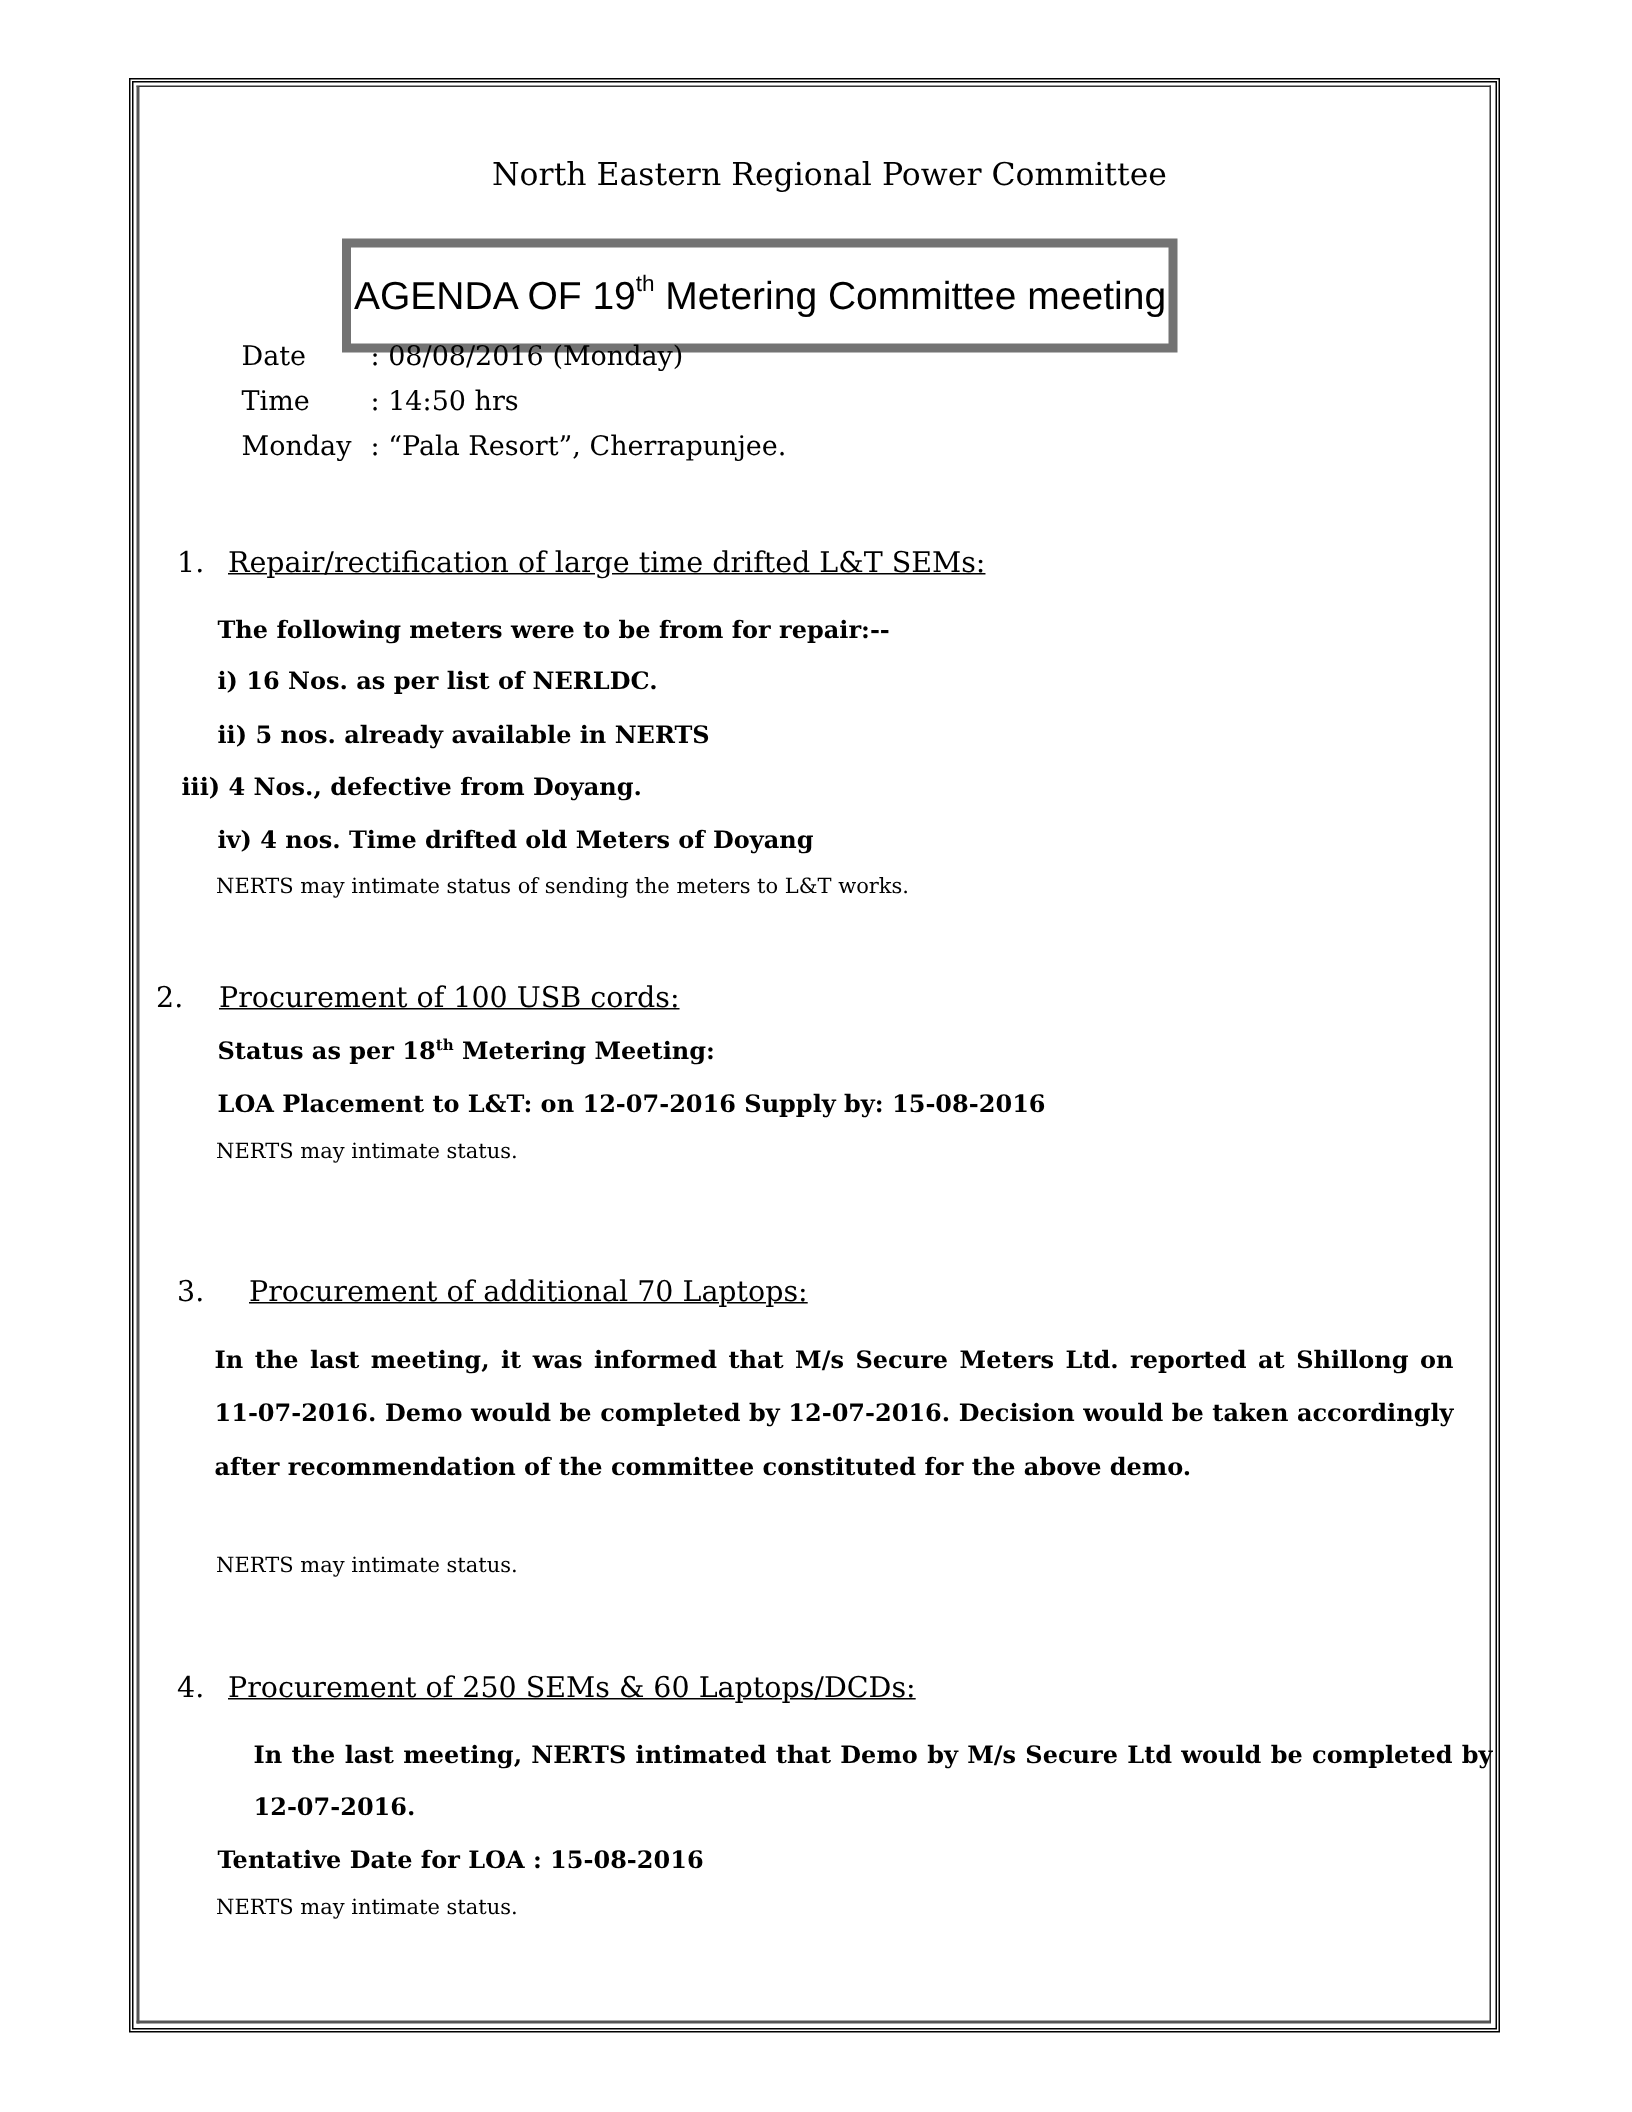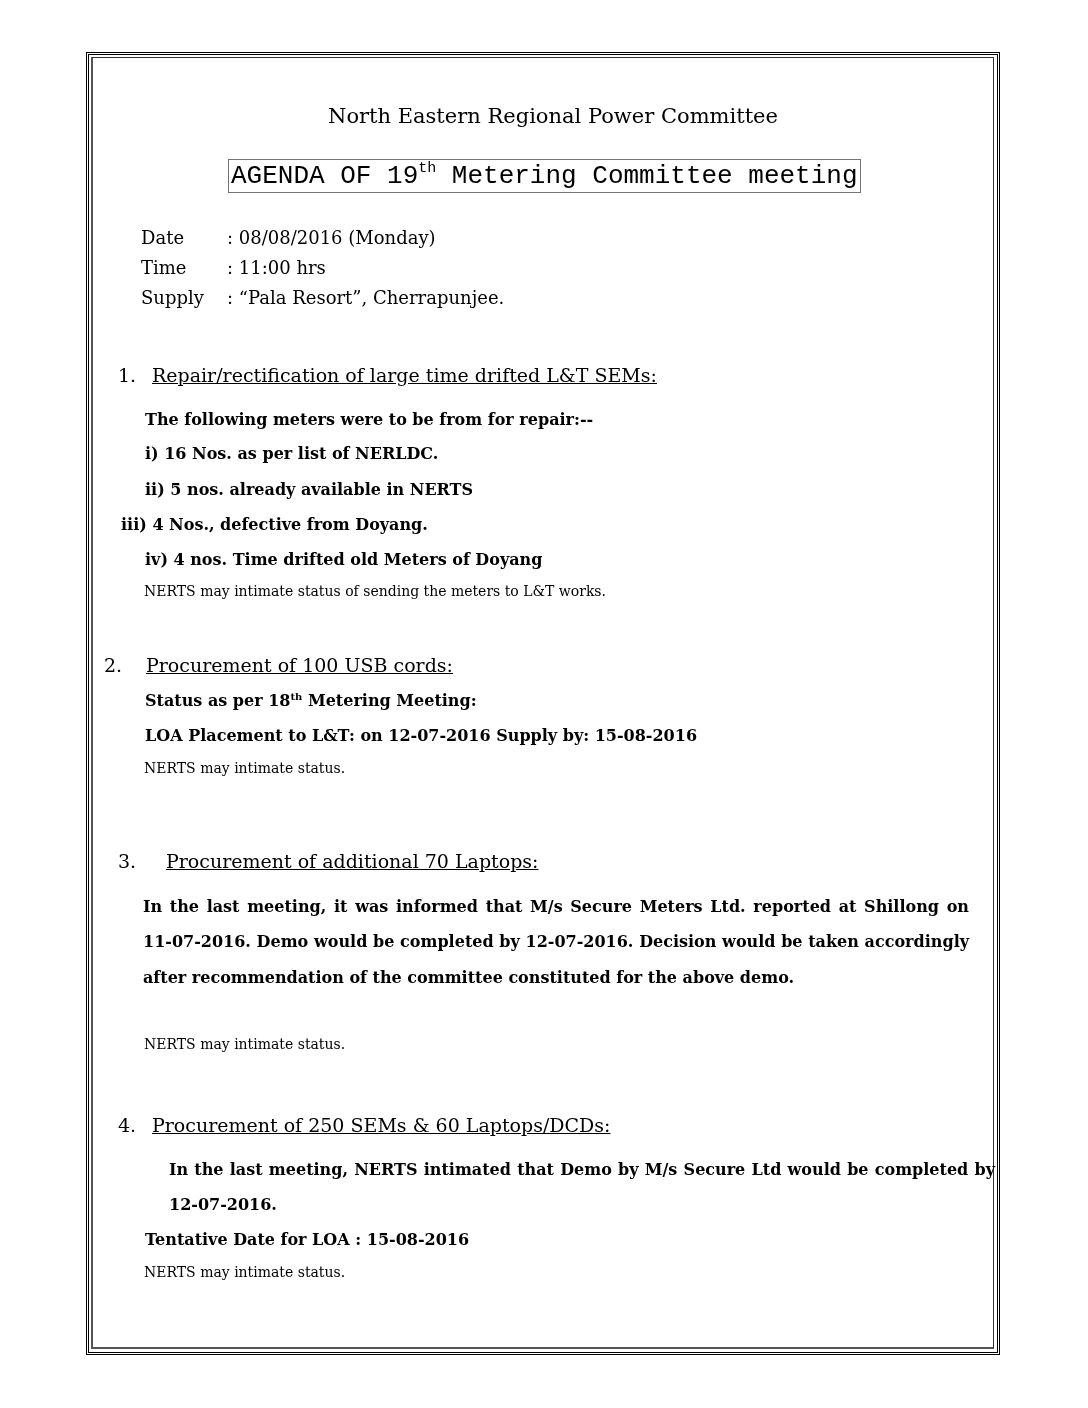--- a/index.html
+++ b/index.html
@@ -5,47 +5,47 @@
   html, body { margin:0; padding:0; background:#ffffff; }
   body { width:1088px; height:1408px; position:relative; overflow:hidden;
          font-family:"DejaVu Serif", "Liberation Serif", serif; color:#000; }
   .frame-outer { position:absolute; left:86px; top:52px; width:914px; height:1303px;
                  border:3px double #000; box-sizing:border-box; }
   .frame-inner { position:absolute; left:91px; top:57px; width:903px; height:1292px;
                  border-left:2px solid #555; border-bottom:2px solid #555;
                  border-right:1px solid #333; border-top:1px solid #333; box-sizing:border-box; }
   .abs { position:absolute; white-space:nowrap; }
   .org { left:0; width:1106px; top:104px; text-align:center; font-size:21px; }
-  .title-box { left:228px; top:159px; border:1px solid #737373; padding:0 2px; height:32px;
-               line-height:32px; font-size:26px; font-family:Liberation Mono, monospace; }
+  .title-box { left:228px; top:159px; border:6px solid #737373; padding:16px 2px; height:32px;
+               line-height:32px; font-size:26px; font-family:Liberation Sans, sans-serif; }
   .title-box sup { font-size:15px; vertical-align:top; line-height:18px; }
   .meta { font-size:18px; }
-  .meta .lbl { display:inline-block; width:86px; }
+  .meta .lbl { display:inline-block; width:86px;margin-left:20px; }
   .h { font-size:19px; }
   .h .num { display:inline-block; }
   .h .ttl { text-decoration:underline; }
   .b { font-size:16px; font-weight:bold; font-family:"DejaVu Serif", serif; }
   .n { font-size:14px; }
   .just { position:absolute; left:143px; width:826px; font-size:16px; font-weight:bold;
           text-align:justify; text-align-last:left; line-height:35.3px; white-space:normal; }
   .b sup { font-size:10px; }
 </style>
 </head>
 <body>
 
 <div class="frame-outer"></div>
 <div class="frame-inner"></div>
 
 <div class="abs org">North Eastern Regional Power Committee</div>
 
 <div class="abs title-box"><span>AGENDA OF 19</span><sup>th</sup><span> Metering Committee meeting</span></div>
 
 <div class="abs meta" style="left:141px;top:227px;"><span class="lbl">Date</span><span>:  08/08/2016 (Monday)</span></div>
-<div class="abs meta" style="left:141px;top:257px;"><span class="lbl">Time</span><span>:  11:00 hrs</span></div>
-<div class="abs meta" style="left:141px;top:287px;"><span class="lbl">Supply</span><span>: “Pala Resort”, Cherrapunjee.</span></div>
+<div class="abs meta" style="left:141px;top:257px;"><span class="lbl">Time</span><span>:  14:50 hrs</span></div>
+<div class="abs meta" style="left:141px;top:287px;"><span class="lbl">Monday</span><span>: “Pala Resort”, Cherrapunjee.</span></div>
 
 <div class="abs h" style="left:118px;top:364px;"><span class="num" style="width:34px;">1.</span><span class="ttl">Repair/rectification of large time drifted L&amp;T SEMs:</span></div>
 <div class="abs b" style="left:145px;top:410px;">The following meters were to be from for repair:--</div>
 <div class="abs b" style="left:145px;top:444px;text-align:center;">i)  16 Nos. as per list of NERLDC.</div>
 <div class="abs b" style="left:145px;top:480px;">ii) 5 nos. already available in NERTS</div>
 <div class="abs b" style="left:121px;top:515px;">iii)  4 Nos., defective from Doyang.</div>
 <div class="abs b" style="left:145px;top:550px;">iv) 4 nos. Time drifted old Meters of Doyang</div>
 <div class="abs n" style="left:144px;top:583px;">NERTS may intimate status of sending the meters to L&amp;T works.</div>
 
 <div class="abs h" style="left:104px;top:654px;"><span class="num" style="width:42px;">2.</span><span class="ttl">Procurement of 100 USB cords:</span></div>

